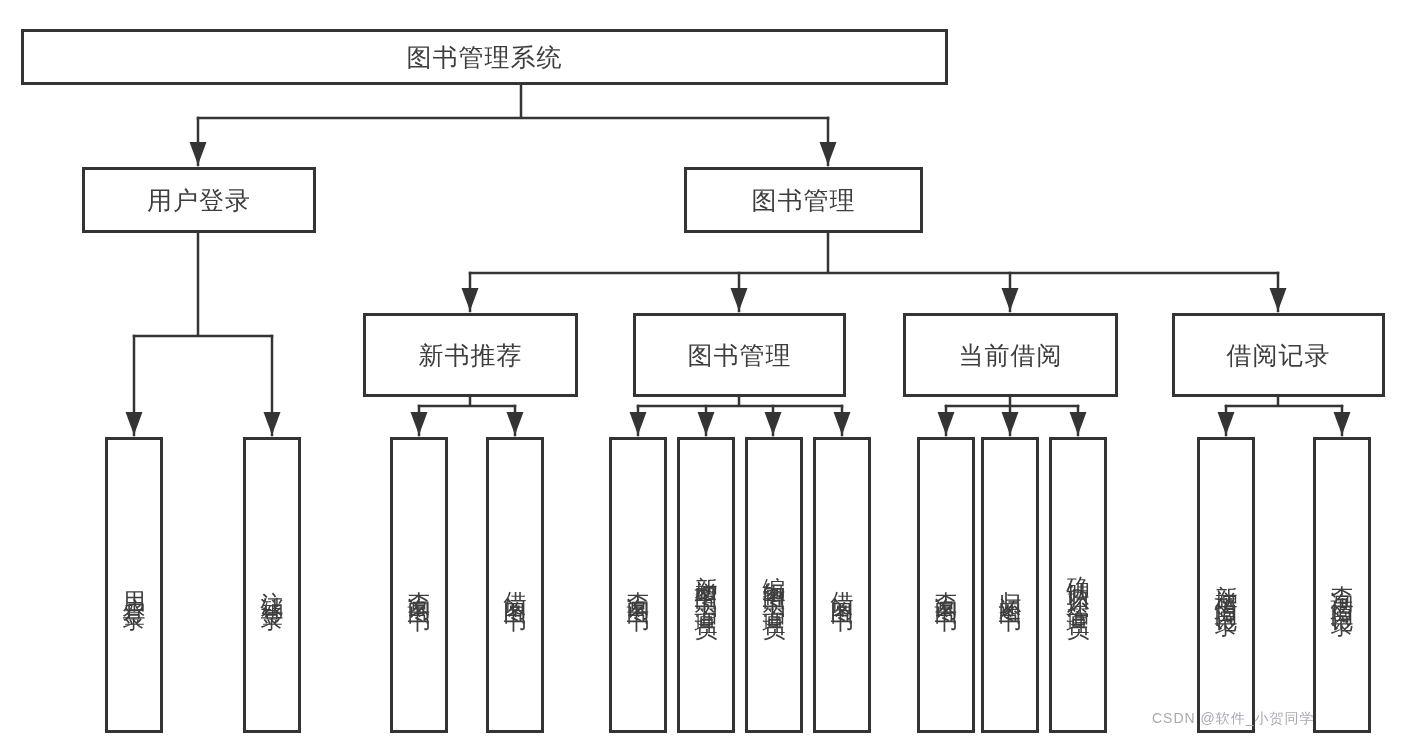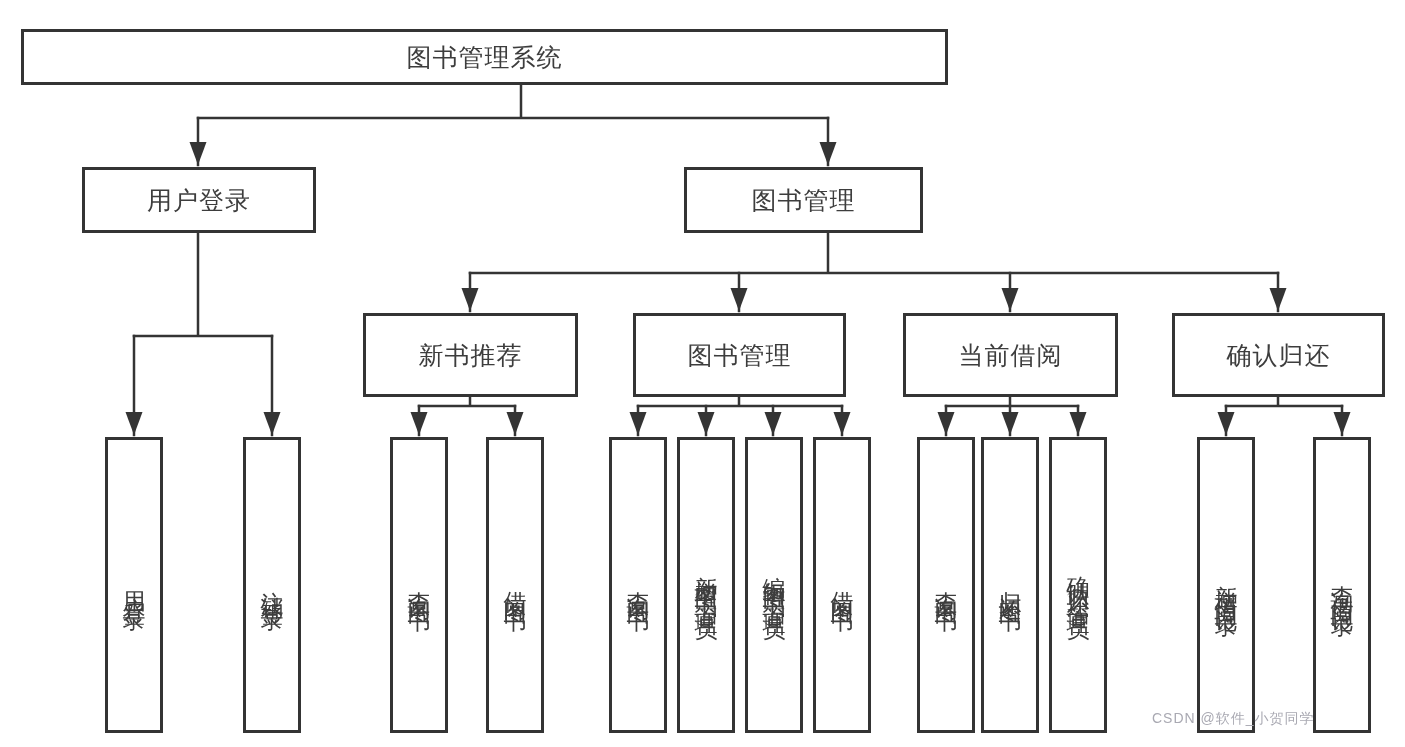--- a/index.html
+++ b/index.html
@@ -135,21 +135,21 @@
   <div class="node lvl3 n-newbooks h-node">
     <span>新书推荐</span>
   </div>
   <div class="node lvl3 n-borrow h-node">
     <span>图书管理</span>
   </div>
   <div class="node lvl3 n-current h-node">
     <span>当前借阅</span>
   </div>
   <div class="node lvl3 n-records h-node">
-    <span>确认归还</span>
+    <span>借阅记录</span>
   </div>
 
   <div class="node leaf l1">
     <span>用户登录</span>
   </div>
   <div class="node leaf l2">
     <span>注销登录</span>
   </div>
   <div class="node leaf l3">
     <span>查询图书</span>

